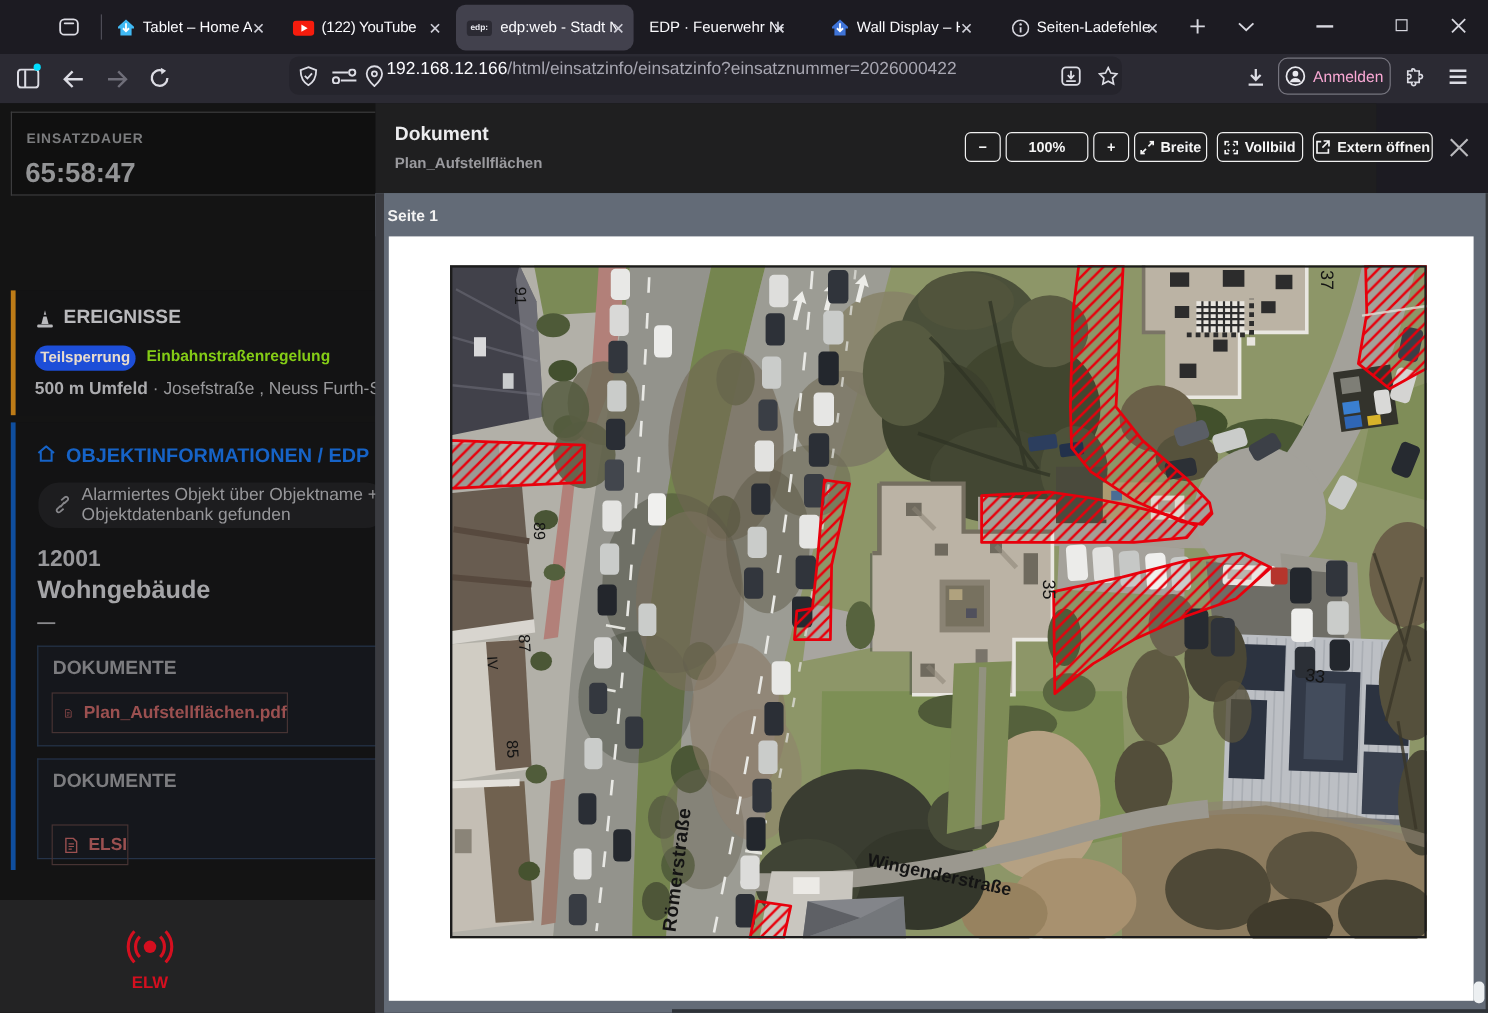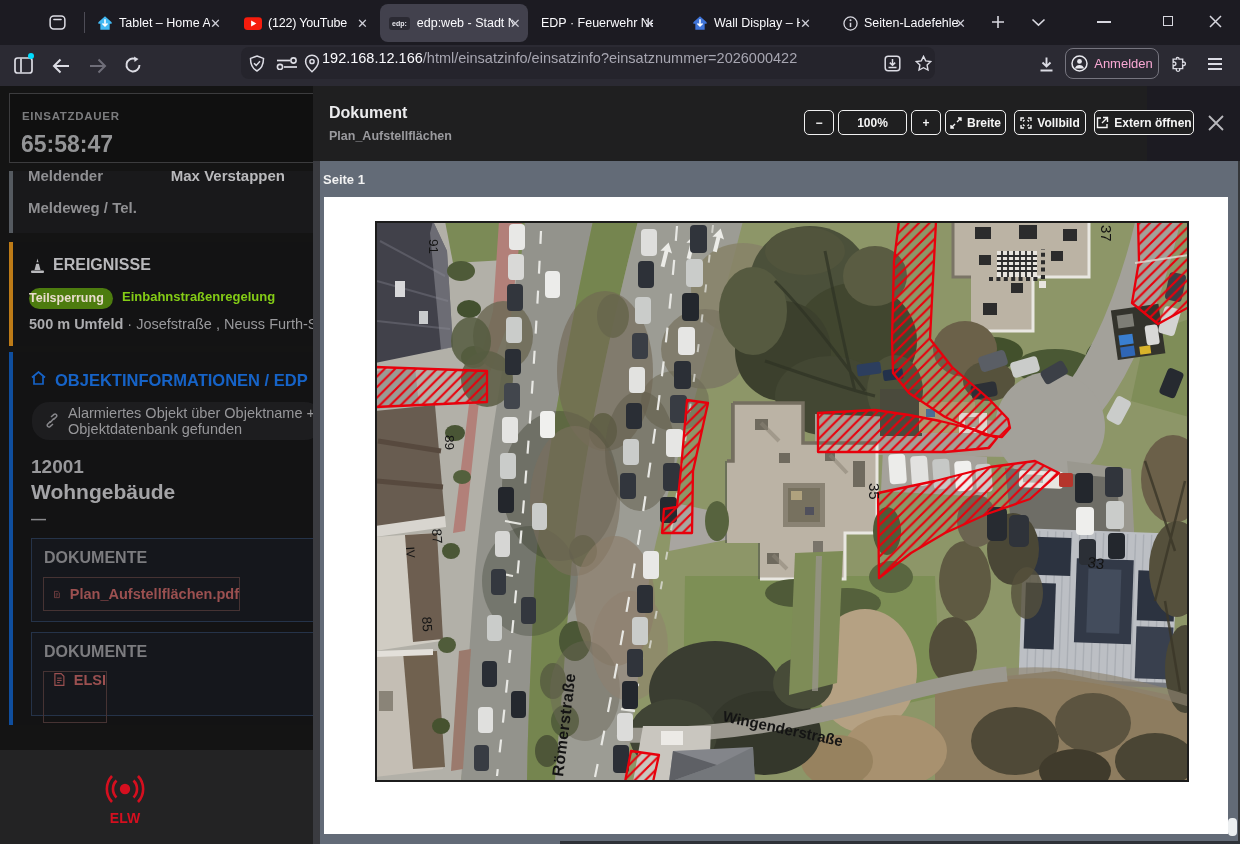--- a/index.html
+++ b/index.html
@@ -170,34 +170,29 @@
   <path d="M1 2 L15 2 M1 7 L15 7 M1 12 L15 12" stroke="#dcdce4" stroke-width="2.2"></path>
 </svg>
 
 <div id="sidebar">
 
   <div class="abs" style="left:9px;top:7px;width:304px;height:70px;background:#101010;border:1px solid #3c3c3e;border-right:none">
     <div style="position:absolute;left:12px;top:16px;font-size:11.5px;font-weight:bold;letter-spacing:0.7px;color:#7b7c7e">EINSATZDAUER</div>
     <div style="position:absolute;left:11px;top:37px;font-size:23px;font-weight:bold;color:#939496">65:58:47</div>
   </div>
 
-  <div class="abs" style="left:9px;top:85px;width:304px;height:62px;background:#19191b;border-left:4px solid #555a60">
-    <div style="position:absolute;left:15px;top:-4px;font-size:15px;font-weight:bold;color:#8f8f92">Meldender</div>
-    <div style="position:absolute;right:28px;top:-4px;font-size:15px;font-weight:bold;color:#b9b9bc">Max Verstappen</div>
-    <div style="position:absolute;left:15px;top:28px;font-size:15px;font-weight:bold;color:#8f8f92">Meldeweg / Tel.</div>
-  </div>
 
   <div class="abs" style="left:9px;top:156px;width:304px;height:104px;background:#131314;border-left:4px solid #bd7b17">
     <svg style="position:absolute;left:17px;top:16px" width="15" height="16" viewBox="0 0 15 16">
       <path d="M7.5 0.5 L10.5 12 L4.5 12 Z" fill="#b9b9bc"></path>
       <path d="M5.8 5 L9.2 5" stroke="#131314" stroke-width="1.6"></path>
       <rect x="1" y="12.5" width="13" height="2.4" rx="1" fill="#b9b9bc"></rect>
     </svg>
     <div style="position:absolute;left:40px;top:14px;font-size:16px;font-weight:bold;color:#b9b9bc">EREIGNISSE</div>
-    <div style="position:absolute;left:16px;top:46px;width:84px;height:21px;background:#4d7c0f;border-radius:11px;color:#e9dccd;font-size:12.5px;font-weight:bold;line-height:21px">Teilsperrung</div>
+    <div style="position:absolute;left:16px;top:46px;width:84px;height:21px;background:#1d4ed8;border-radius:11px;color:#e9dccd;font-size:12.5px;font-weight:bold;text-align:center;line-height:21px">Teilsperrung</div>
     <div style="position:absolute;left:109px;top:47px;font-size:13px;font-weight:bold;color:#84cc16;white-space:nowrap">Einbahnstraßenregelung</div>
     <div style="position:absolute;left:16px;top:74px;width:293px;font-size:14.5px;color:#99999c;white-space:nowrap;overflow:hidden"><b style="color:#ababae">500 m Umfeld</b> · Josefstraße , Neuss Furth-Süd</div>
   </div>
 
   <div class="abs" style="left:9px;top:266px;width:304px;height:373px;background:#131314;border-left:4px solid #0f4e9e">
     <svg style="position:absolute;left:18px;top:19px" width="15" height="14" viewBox="0 0 15 14">
       <path d="M1 6.5 L7.5 1 L14 6.5 M3 5.5 L3 13 L12 13 L12 5.5" fill="none" stroke="#1663c7" stroke-width="1.7"></path>
     </svg>
     <div style="position:absolute;left:42px;top:19px;font-size:16.5px;font-weight:bold;color:#1663c7;white-space:nowrap">OBJEKTINFORMATIONEN / EDP</div>
     <div style="position:absolute;left:19px;top:50px;width:290px;height:38px;background:#1d1d1f;border-radius:17px;overflow:hidden">
@@ -216,21 +211,21 @@
         <svg style="margin-left:10px" width="12" height="15" viewBox="0 0 12 15">
           <path d="M1 1 L8 1 L11 4 L11 14 L1 14 Z" fill="none" stroke="#9b5050" stroke-width="1.3"></path>
           <path d="M3.5 6 L8.5 6 M3.5 8.5 L8.5 8.5 M3.5 11 L6.5 11" stroke="#9b5050" stroke-width="1.1"></path>
         </svg>
         <span style="margin-left:10px;font-size:14.5px;font-weight:bold;color:#9b5050">Plan_Aufstellflächen.pdf</span>
       </div>
     </div>
 
     <div style="position:absolute;left:18px;top:280px;width:286px;height:84px;background:#15171c;border:1px solid #253349;border-right:none">
       <div style="position:absolute;left:12px;top:10px;font-size:16px;font-weight:bold;color:#7c7c7f">DOKUMENTE</div>
-      <div style="position:absolute;left:11px;top:38px;width:64px;height:52px;border:1px solid #463333;display:flex;align-items:flex-start">
+      <div style="position:absolute;left:11px;top:54px;width:64px;height:34px;border:1px solid #463333;display:flex;align-items:center">
         <svg style="margin-left:10px" width="12" height="15" viewBox="0 0 12 15">
           <path d="M1 1 L8 1 L11 4 L11 14 L1 14 Z" fill="none" stroke="#9b5050" stroke-width="1.3"></path>
           <path d="M3.5 6 L8.5 6 M3.5 8.5 L8.5 8.5 M3.5 11 L6.5 11" stroke="#9b5050" stroke-width="1.1"></path>
         </svg>
         <span style="margin-left:9px;font-size:14.5px;font-weight:bold;color:#9b5050">ELSI</span>
       </div>
     </div>
   </div>
 
   <div class="abs" style="left:0;top:664px;width:361px;height:94px;background:#232324">

